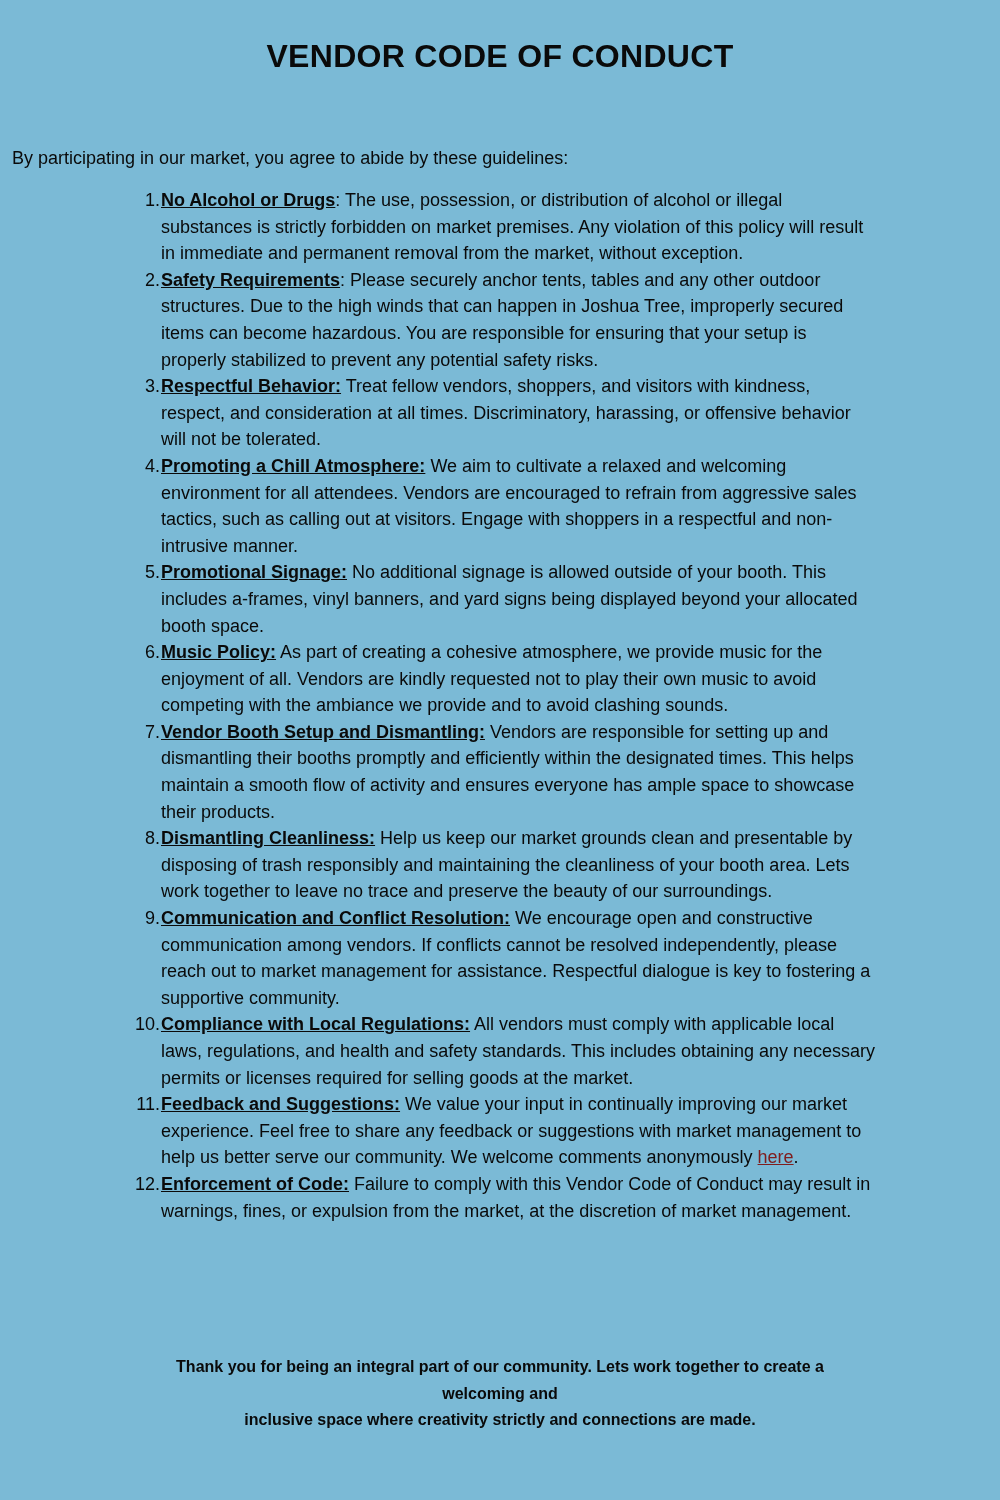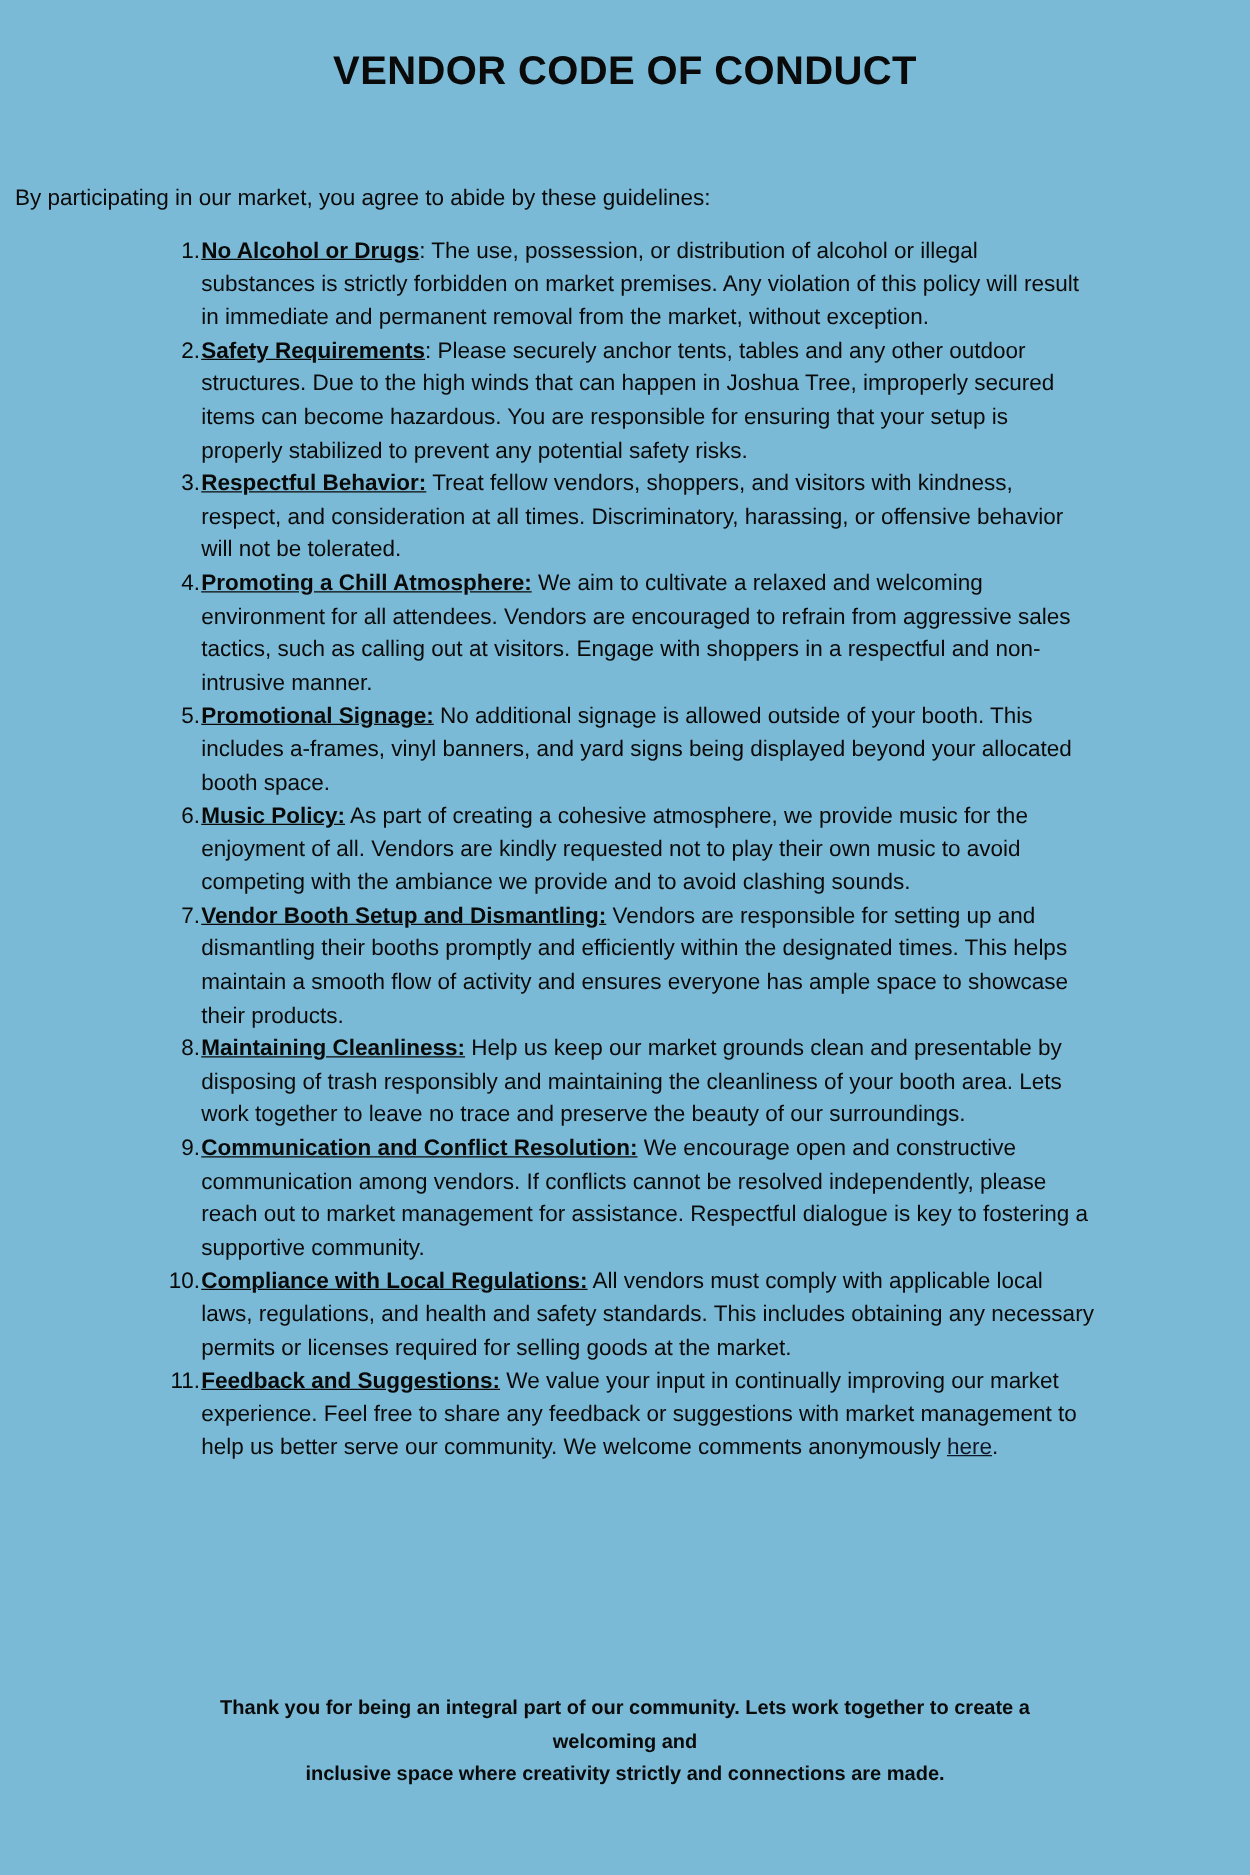--- a/index.html
+++ b/index.html
@@ -42,21 +42,21 @@
       line-height: 26.6px;
     }
     .rule { position: relative; margin: 0; padding: 0; }
     .rule-num {
       position: absolute;
       right: 100%;
       margin-right: 1px;
       white-space: nowrap;
     }
     .rule-title { font-weight: 700; text-decoration: underline; }
-    .link { text-decoration: underline; color: #0f172a; cursor: pointer; }
+    .link { text-decoration: underline; color: #7f1d1d; cursor: pointer; }
     .closing {
       position: absolute;
       top: 1354px;
       left: 140px;
       width: 720px;
       text-align: center;
       font-size: 16px;
       font-weight: 700;
       line-height: 26.6px;
       margin: 0;
@@ -71,23 +71,24 @@
   <p class="intro">By participating in our market, you agree to abide by these guidelines:</p>
 
   <ol class="rules">
     <li class="rule"><span class="rule-num">1.</span><span class="rule-title">No Alcohol or Drugs</span><span>: </span><span>The use, possession, or distribution of alcohol or illegal substances is strictly forbidden on market premises. Any violation of this policy will result in immediate and permanent removal from the market, without exception.</span></li>
     <li class="rule"><span class="rule-num">2.</span><span class="rule-title">Safety Requirements</span><span>: </span><span>Please securely anchor tents, tables and any other outdoor structures. Due to the high winds that can happen in Joshua Tree, improperly secured items can become hazardous. You are responsible for ensuring that your setup is properly stabilized to prevent any potential safety risks.</span></li>
     <li class="rule"><span class="rule-num">3.</span><span class="rule-title">Respectful Behavior:</span><span> </span><span>Treat fellow vendors, shoppers, and visitors with kindness, respect, and consideration at all times. Discriminatory, harassing, or offensive behavior will not be tolerated.</span></li>
     <li class="rule"><span class="rule-num">4.</span><span class="rule-title">Promoting a Chill Atmosphere:</span><span> </span><span>We aim to cultivate a relaxed and welcoming environment for all attendees. Vendors are encouraged to refrain from aggressive sales tactics, such as calling out at visitors. Engage with shoppers in a respectful and non-intrusive manner.</span></li>
     <li class="rule"><span class="rule-num">5.</span><span class="rule-title">Promotional Signage:</span><span> </span><span>No additional signage is allowed outside of your booth. This includes a-frames, vinyl banners, and yard signs being displayed beyond your allocated booth space.</span></li>
     <li class="rule"><span class="rule-num">6.</span><span class="rule-title">Music Policy:</span><span> </span><span>As part of creating a cohesive atmosphere, we provide music for the enjoyment of all. Vendors are kindly requested not to play their own music to avoid competing with the ambiance we provide and to avoid clashing sounds.</span></li>
     <li class="rule"><span class="rule-num">7.</span><span class="rule-title">Vendor Booth Setup and Dismantling:</span><span> </span><span>Vendors are responsible for setting up and dismantling their booths promptly and efficiently within the designated times. This helps maintain a smooth flow of activity and ensures everyone has ample space to showcase their products.</span></li>
-    <li class="rule"><span class="rule-num">8.</span><span class="rule-title">Maintaining Cleanliness:</span><span> </span><span>Help us keep our market grounds clean and presentable by disposing of trash responsibly and maintaining the cleanliness of your booth area. Lets work together to leave no trace and preserve the beauty of our surroundings.</span></li>
+    <li class="rule"><span class="rule-num">8.</span><span class="rule-title">Dismantling Cleanliness:</span><span> </span><span>Help us keep our market grounds clean and presentable by disposing of trash responsibly and maintaining the cleanliness of your booth area. Lets work together to leave no trace and preserve the beauty of our surroundings.</span></li>
     <li class="rule"><span class="rule-num">9.</span><span class="rule-title">Communication and Conflict Resolution:</span><span> </span><span>We encourage open and constructive communication among vendors. If conflicts cannot be resolved independently, please reach out to market management for assistance. Respectful dialogue is key to fostering a supportive community.</span></li>
     <li class="rule"><span class="rule-num">10.</span><span class="rule-title">Compliance with Local Regulations:</span><span> </span><span>All vendors must comply with applicable local laws, regulations, and health and safety standards. This includes obtaining any necessary permits or licenses required for selling goods at the market.</span></li>
     <li class="rule"><span class="rule-num">11.</span><span class="rule-title">Feedback and Suggestions:</span><span> </span><span>We value your input in continually improving our market experience. Feel free to share any feedback or suggestions with market management to help us better serve our community. We welcome comments anonymously </span><a class="link">here</a><span>.</span></li>
+    <li class="rule"><span class="rule-num">12.</span><span class="rule-title">Enforcement of Code:</span><span> </span><span>Failure to comply with this Vendor Code of Conduct may result in warnings, fines, or expulsion from the market, at the discretion of market management.</span></li>
   </ol>
 
   <p class="closing">
     <span>Thank you for being an integral part of our community. Lets work together to create a welcoming and</span>
     <span>inclusive space where creativity strictly and connections are made.</span>
   </p>
 </div>
 
 </body></html>

